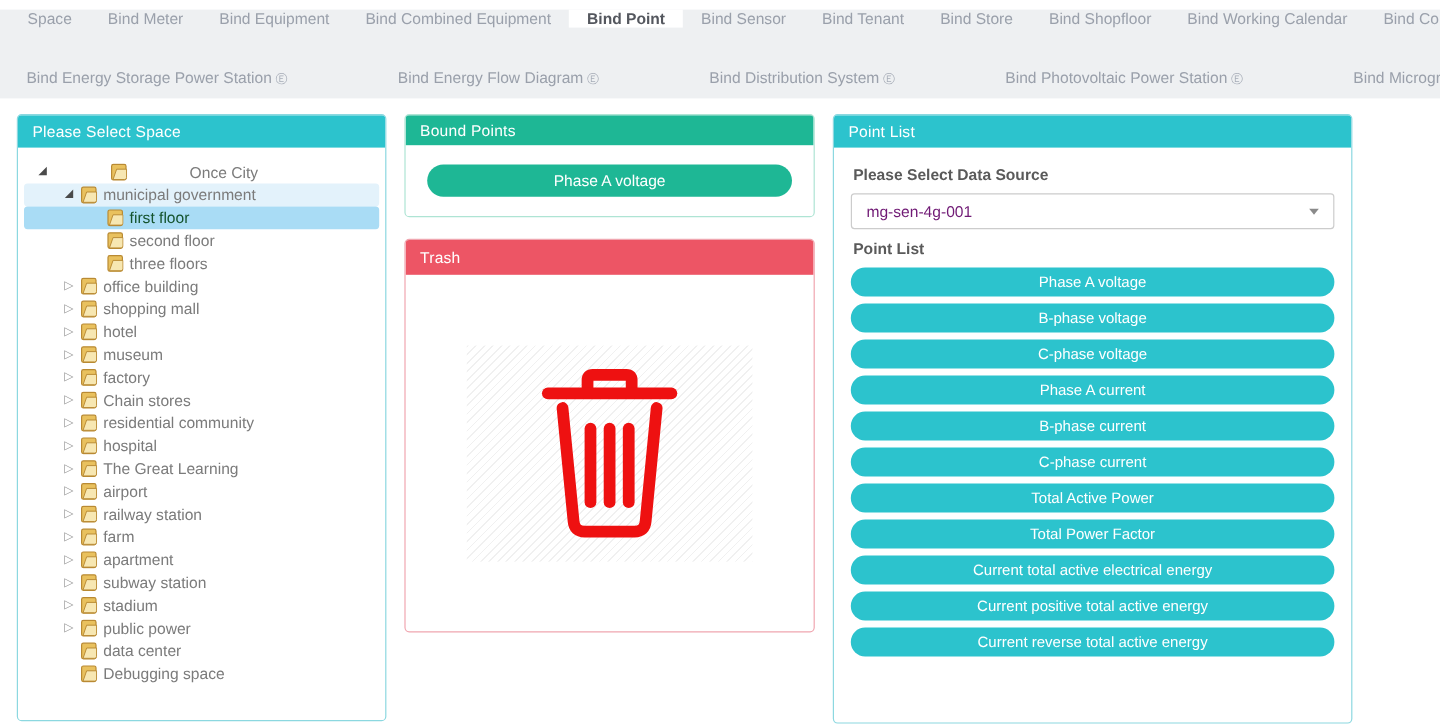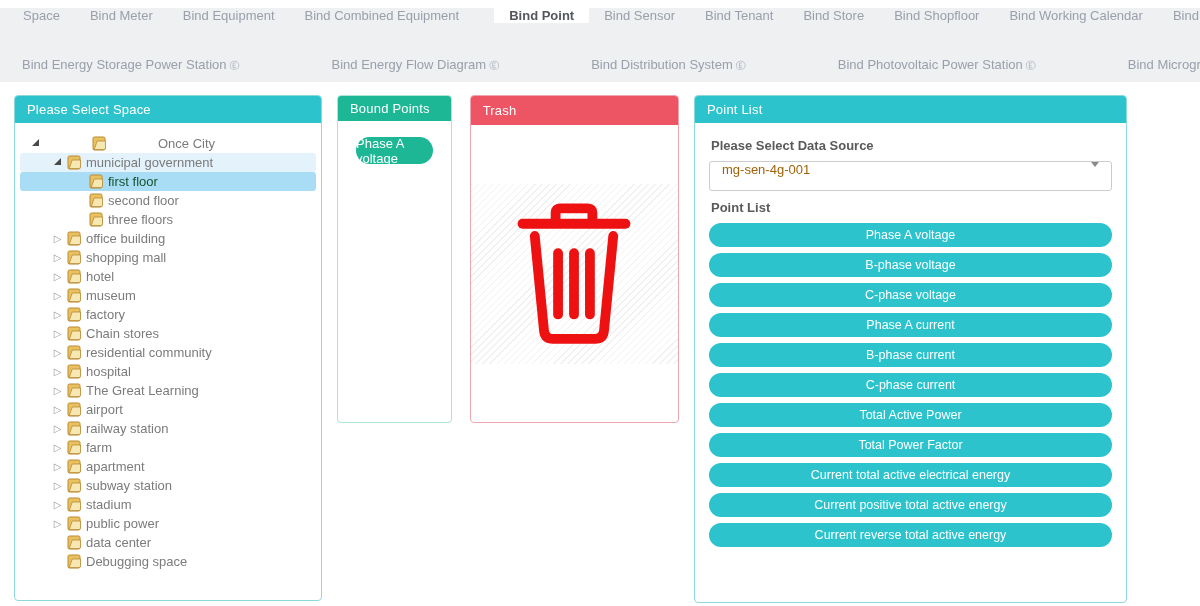--- a/index.html
+++ b/index.html
@@ -11,21 +11,21 @@
     -webkit-font-smoothing:antialiased;
   }
 
   
   .top-nav { margin-top:8px; background:#eef0f2; }
   .nav-row1 { display:flex; justify-content:space-between; align-items:flex-start; height:40px; padding:0 8px; }
   .tab {
     display:flex; align-items:center; padding:0 15px;
     font-size:13px; color:#9aa0ab; white-space:nowrap; cursor:pointer;
   }
-  .tab.active { background:#ffffff; color:#54575e; font-weight:bold;margin-left:20px; }
+  .tab.active { background:#ffffff; color:#54575e; font-weight:bold; }
   .nav-row2 { display:flex; gap:92px; align-items:center; height:34px; padding:0 0 0 22px; }
   .nav2-item { font-size:13px; color:#9aa0ab; white-space:nowrap; cursor:pointer; }
   .ent-badge { font-size:10px; margin-left:3px; color:#a7adb8; }
 
   
   .main { display:flex; align-items:flex-start; gap:15px; padding:13px 10px 0 14px; }
   .panel { background:#fff; border-radius:4px; overflow:hidden; }
   .panel-header {
     color:#fff; font-size:13px; font-weight:normal;
     padding:6px 12px; letter-spacing:.2px;
@@ -43,21 +43,21 @@
   .tree-row.selected { background:#a9dcf5; color:#14532d; }
   .caret-box { width:17px; display:flex; justify-content:center; align-items:center; flex:0 0 17px; }
   .caret-expanded {
     width:0; height:0; border-bottom:7px solid #4a4a4a; border-left:7px solid transparent;
     margin-top:-2px;
   }
   .caret-collapsed { color:#9a9a9a; font-size:10px; line-height:10px; }
   .folder-ico { margin:0 5px 0 1px; display:flex; align-items:center; }
 
   
-  .mid-col { width:342px; display:flex; gap:18px; }
+  .mid-col { width:342px; display:flex; flex-direction:column; gap:18px; }
   .bound-panel { border:1px solid #aee4d4; }
   .bound-panel .panel-header { background:#1eb795; padding:5px 12px; }
   .bound-body { padding:16px 18px; }
   .pill-green {
     height:27px; background:#1eb795; border-radius:14px; color:#fff;
     font-size:13px; display:flex; align-items:center; justify-content:center; cursor:pointer;
   }
   .trash-panel { border:1px solid #f0a6b0; }
   .trash-panel .panel-header { background:#ed5565; padding:7px 12px; }
   .trash-body { height:297px; display:flex; align-items:center; justify-content:center; }
@@ -66,22 +66,22 @@
     background:repeating-linear-gradient(135deg, rgba(150,150,150,.14) 0 1px, transparent 1px 5px);
   }
 
   
   .point-panel { width:433px; height:508px; border:1px solid #8cd8e0; }
   .point-panel .panel-header { background:#2cc3cd; }
   .point-body { padding:12px 14px 0 14px; }
   .field-label { font-size:13px; font-weight:bold; color:#5a5a5a; margin:3px 0 8px 2px; }
   .select-box {
     height:30px; border:1px solid #cccccc; border-radius:3px;
-    display:flex; justify-content:space-between;
-    padding:0 12px; font-size:13px; color:#a16207; cursor:pointer; margin-bottom:9px;
+    display:flex; align-items:center; justify-content:space-between;
+    padding:0 12px; font-size:13px; color:#701a75; cursor:pointer; margin-bottom:9px;
   }
   .select-caret { width:0; height:0; border-top:5px solid #8a8a8a; border-left:4px solid transparent; border-right:4px solid transparent; }
   .pill-teal {
     height:24px; background:#2cc3cd; border-radius:12px; color:#fff;
     font-size:12.5px; display:flex; align-items:center; justify-content:center;
     margin-bottom:6px; cursor:pointer;
   }
 </style>
 </head>
 <body>

